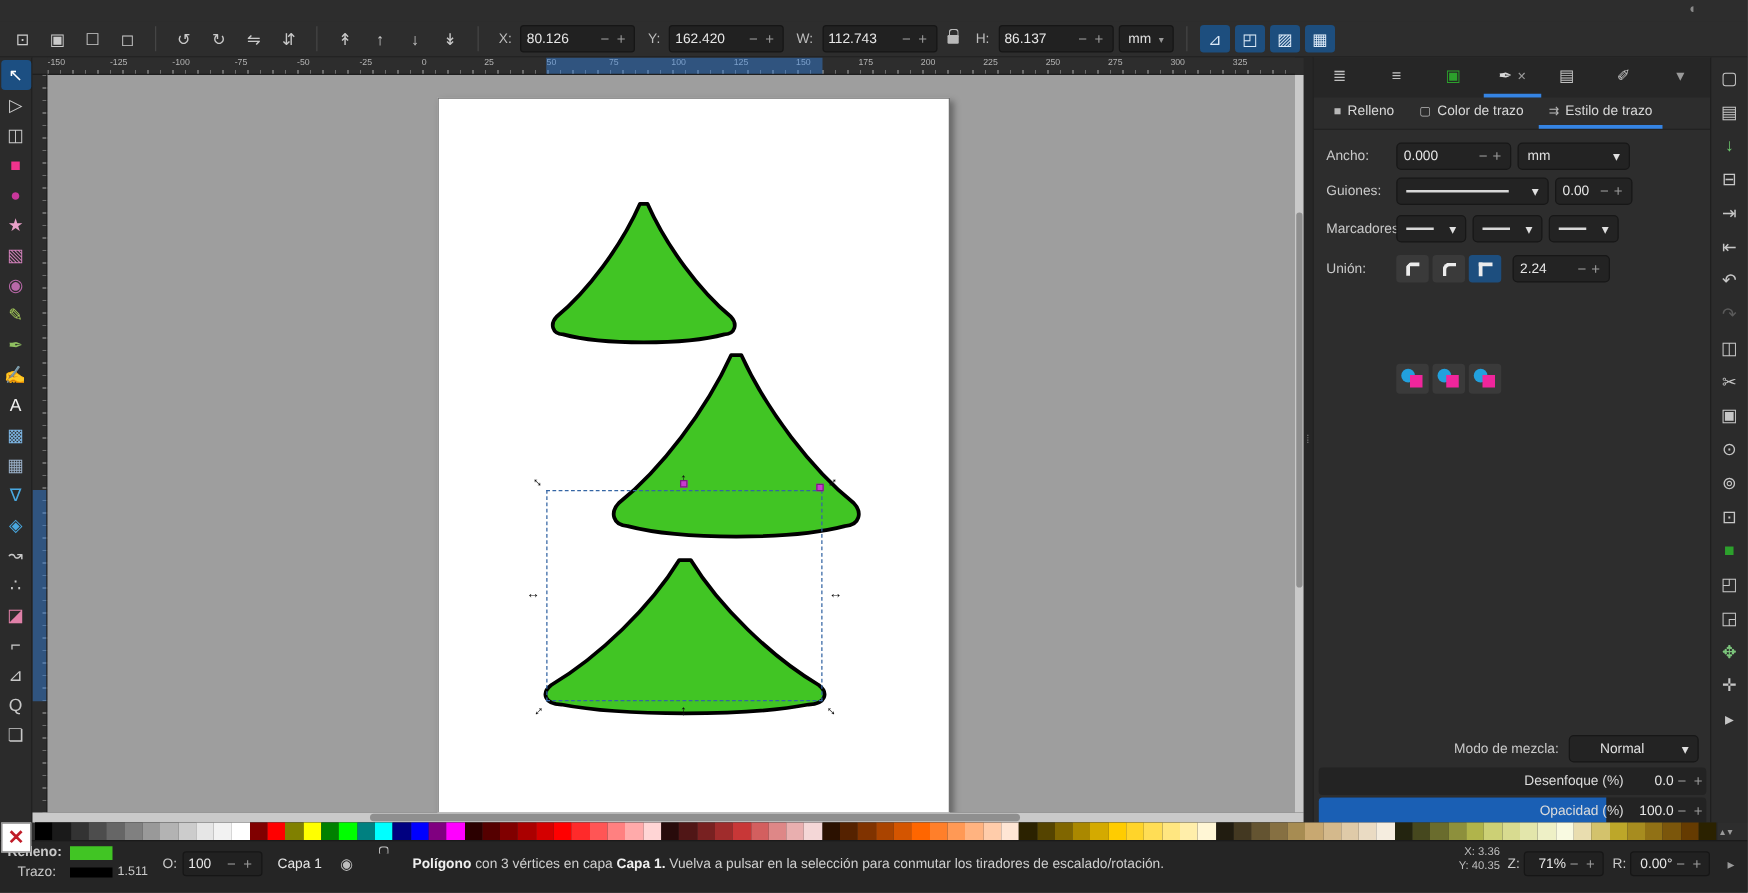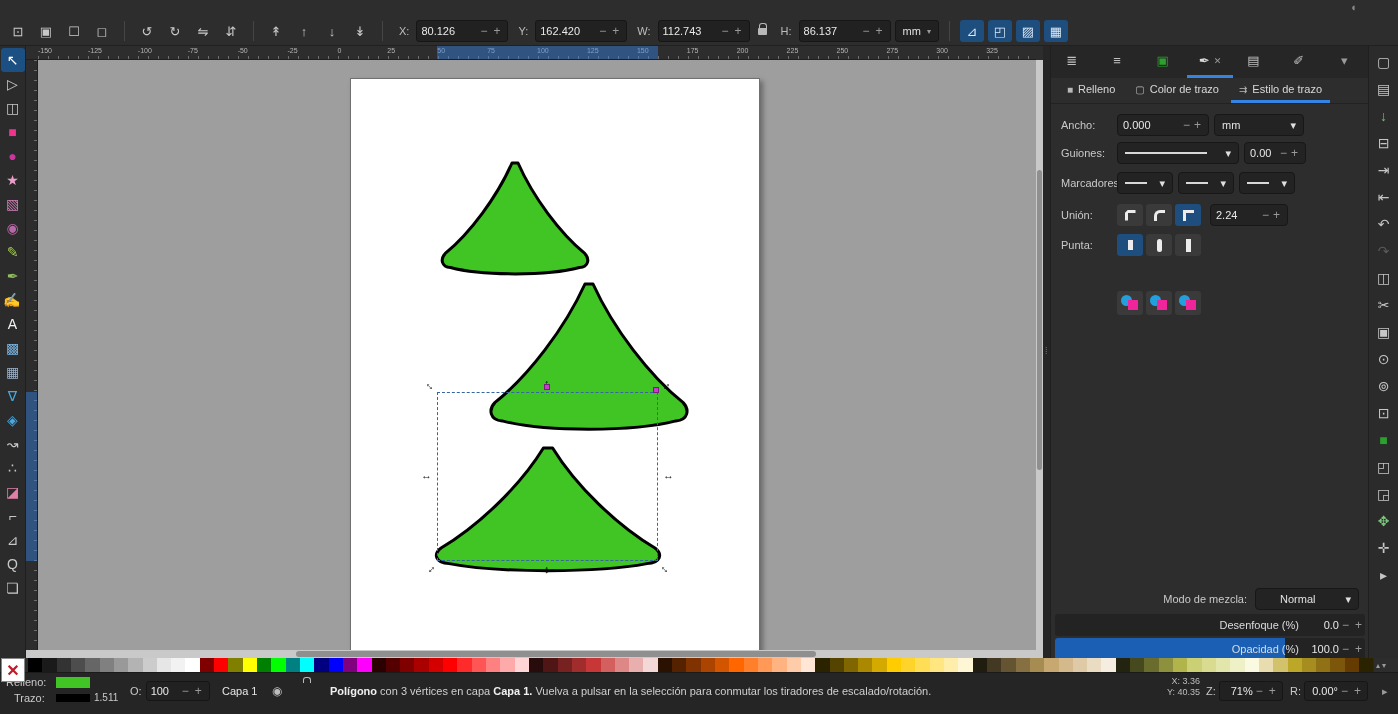--- a/index.html
+++ b/index.html
@@ -457,32 +457,20 @@
       <span class="tbtn on">
           <span class="jshape"></span>
         </span>
       <span class="pspin" style="width:78px; margin-left:6px;">
         <span class="val" style="flex:1;">2.24</span>
         <span class="mm2">−</span>
         <span class="mm2">+</span>
       </span>
     </div>
 
-    <div class="prow" style="top:186px;">
-      <span class="plab">Punta:</span>
-      <span class="tbtn on">
-          <span class="cshape butt"></span>
-        </span>
-      <span class="tbtn">
-          <span class="cshape round"></span>
-        </span>
-      <span class="tbtn">
-          <span class="cshape"></span>
-        </span>
-    </div>
 
     <div class="prow" style="top:244px;">
       <span class="plab"></span>
       <span class="obtn v4">
           <span class="oc"></span>
           <span class="os"></span>
         </span>
       <span class="obtn v5">
           <span class="oc"></span>
           <span class="os"></span>
@@ -636,21 +624,21 @@
       <span class="swatch" style="background: rgb(123, 86, 11);"></span>
       <span class="swatch" style="background: rgb(101, 59, 1);"></span>
       <span class="swatch" style="background: rgb(43, 34, 0);"></span>
     </div>
   <div id="pal-arrows" class="abs">
     <span>▴</span>
     <span>▾</span>
   </div>
 
   <div id="statusbar" class="abs">
-    <span class="sb" style="left:6px; top:3px;">Relleno:</span>
+    <span class="sb" style="left:6px; top:3px;font-weight:bold;">Relleno:</span>
     <span class="sb" id="sb-fill-swatch" style="background: rgb(65, 197, 36);"></span>
     <span class="sb" style="left:14px; top:19px;">Trazo:</span>
     <span class="sb" id="sb-stroke-swatch" style="background: rgb(0, 0, 0);"></span>
     <span class="sb" style="left:94px; top:19px; font-size:10px;">1.511</span>
 
     <span class="sb" id="sb-o">
       <span>O:</span>
       <span class="spin">
         <span class="val">100</span>
         <span class="mm2">−</span>

